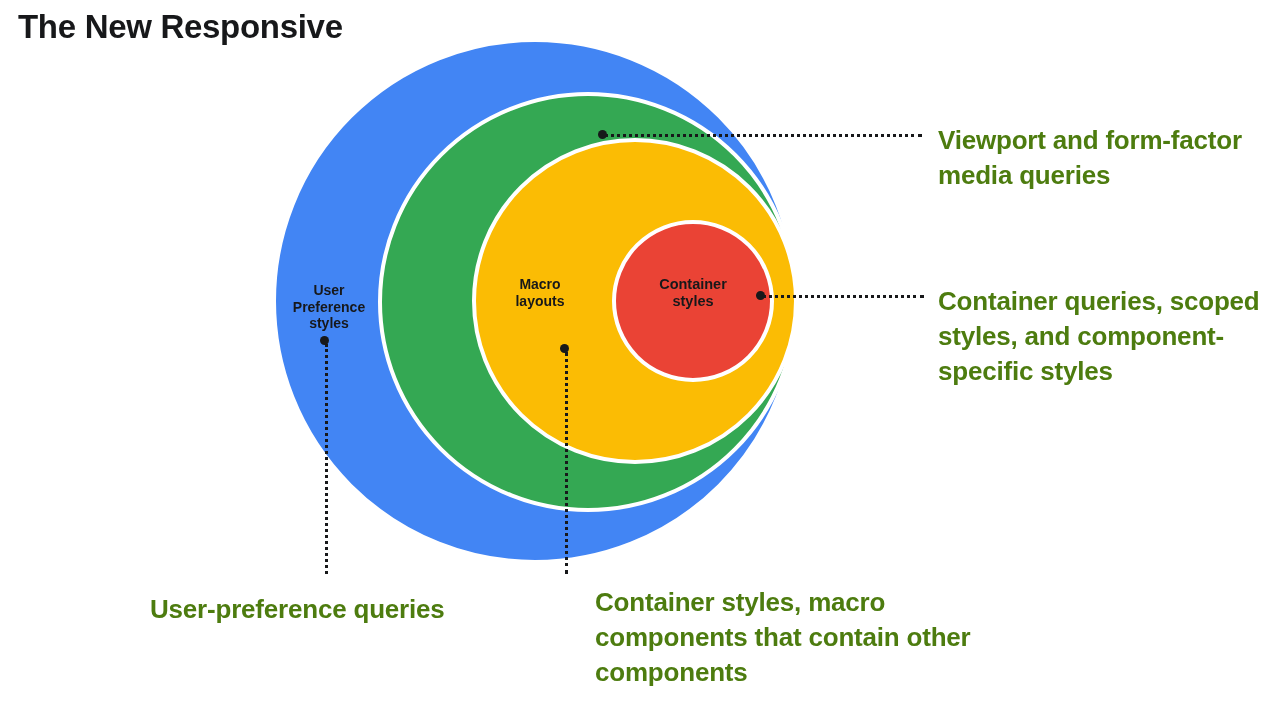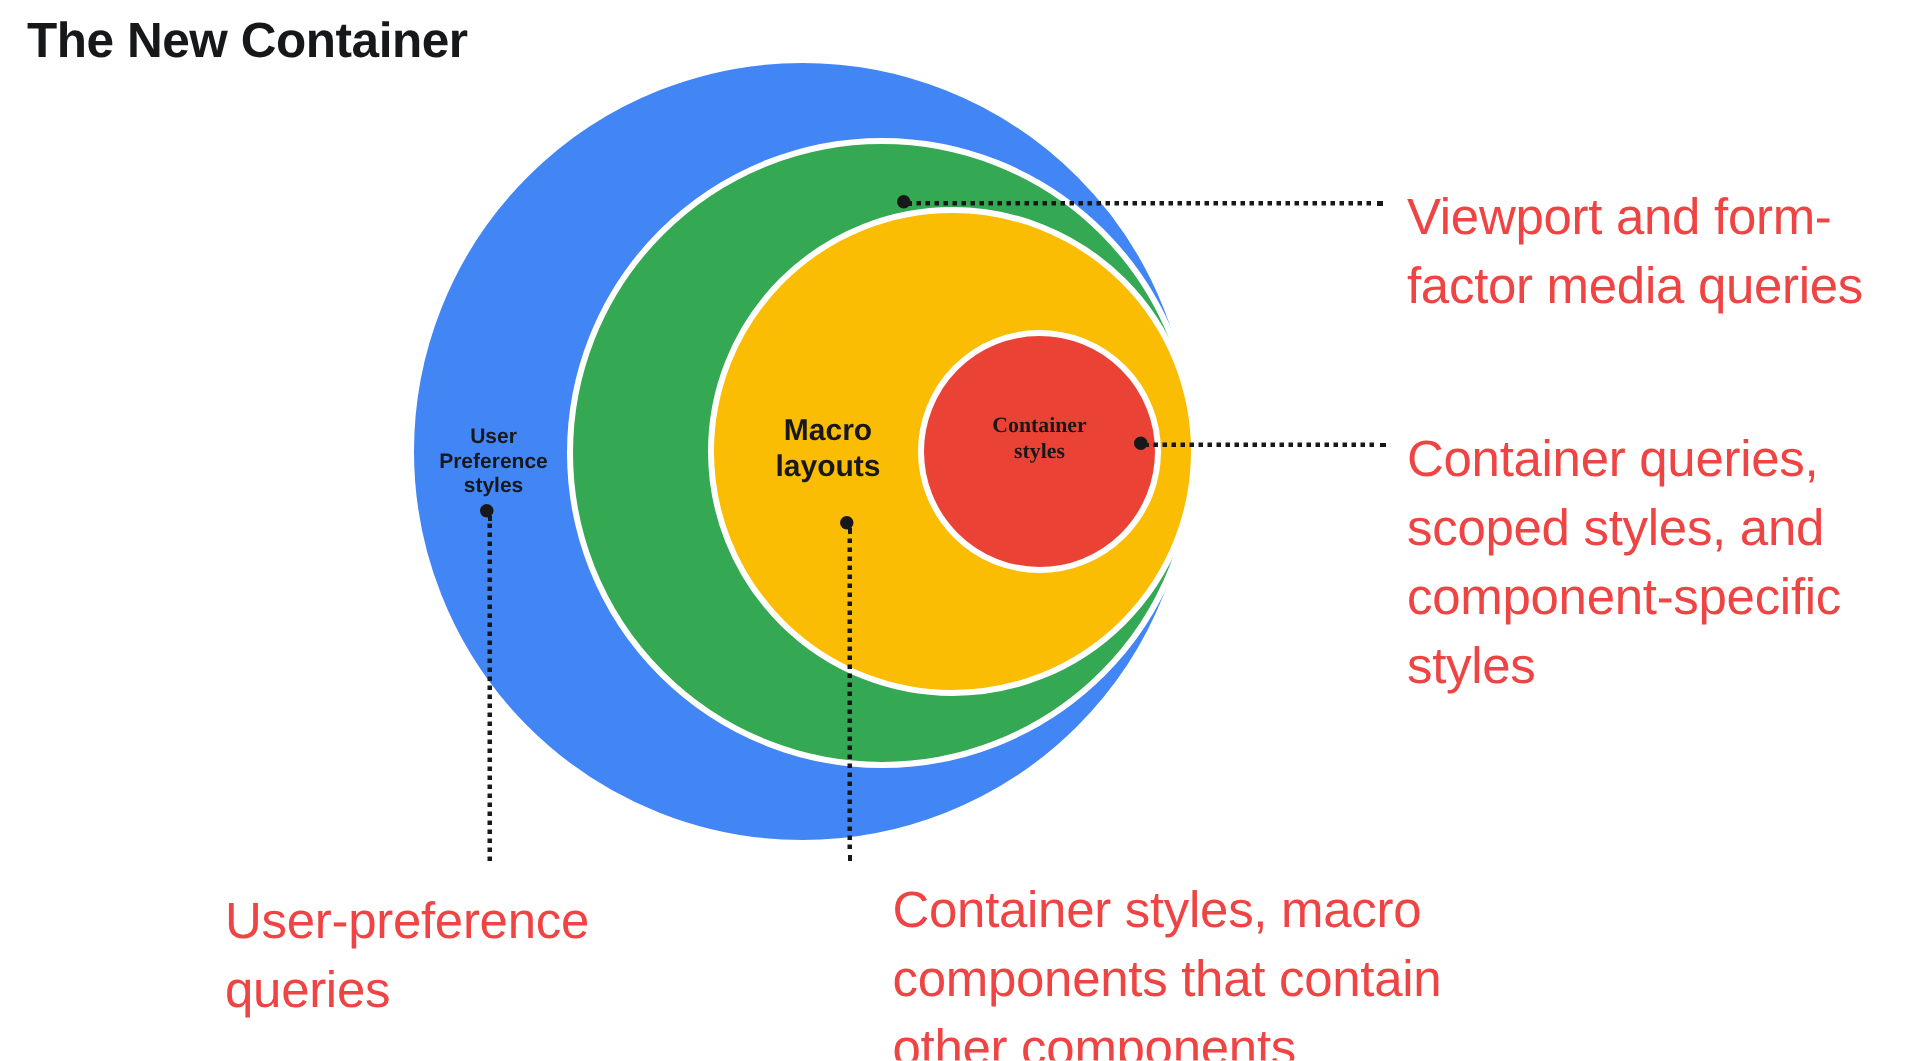--- a/index.html
+++ b/index.html
@@ -49,22 +49,22 @@
     white-space: pre-line;
   }
 
   #circle-blue   { left: 272px; top: 38px;  width: 526px; height: 526px; background: #4285F4; z-index: 1; }
   #circle-green  { left: 378px; top: 92px;  width: 420px; height: 420px; background: #34A853; z-index: 2; }
   #circle-yellow { left: 472px; top: 138px; width: 326px; height: 326px; background: #FBBC04; z-index: 3; }
   #circle-red    { left: 612px; top: 220px; width: 162px; height: 162px; background: #EA4335; z-index: 4; }
 
   #label-blue   { left: 284px; top: 266px; width: 90px;  font-size: 14px; z-index: 5; margin-top: 16px; }
   #label-green  { left: 385px; top: 275px; width: 118px; font-size: 14.5px; z-index: 5; }
-  #label-yellow { left: 508px; top: 276px; width: 88px;  font-size: 20px; z-index: 5; }
-  #label-red    { left: 637px; top: 276px; width: 112px; font-size: 14.5px; z-index: 5; font-family: Liberation Serif, serif; }
+  #label-yellow { left: 496px; top: 276px; width: 88px;  font-size: 14px; z-index: 5; }
+  #label-red    { left: 637px; top: 276px; width: 112px; font-size: 14.5px; z-index: 5; }
 
   
   .leader {
     position: absolute;
     z-index: 6;
   }
   .leader-h {
     border-top: 3px dotted #17181a;
     height: 0;
   }
@@ -86,38 +86,38 @@
   #leader-line-container  { left: 762px; top: 295px; width: 162px; }
   #leader-dot-container   { left: 756px; top: 291px; }
   #leader-line-userpref   { left: 325px; top: 344px; height: 230px; }
   #leader-dot-userpref    { left: 320px; top: 336px; }
   #leader-line-macro      { left: 565px; top: 352px; height: 222px; }
   #leader-dot-macro       { left: 560px; top: 344px; }
 
   
   .callout {
     position: absolute;
-    font-size: 34px;
-    font-weight: normal;
+    font-size: 26px;
+    font-weight: bold;
     line-height: 1.35;
-    color: #ef4444;
+    color: #4d7c0f;
     letter-spacing: -0.2px;
     z-index: 8;
   }
   #callout-viewport  { left: 938px; top: 123px; width: 330px; }
   #callout-container { left: 938px; top: 284px; width: 336px; }
   #callout-userpref  { left: 150px; top: 592px; width: 330px; }
   #callout-macro     { left: 595px; top: 585px; width: 430px; }
 </style>
 </head>
 <body>
 
 <div id="stage">
 
-  <div class="page-title">The New Container</div>
+  <div class="page-title">The New Responsive</div>
 
   <div class="circle" id="circle-blue"></div>
   <div class="circle" id="circle-green"></div>
   <div class="circle" id="circle-yellow"></div>
   <div class="circle" id="circle-red"></div>
 
   <div class="circle-label" id="label-blue">User
 Preference
 styles</div>
   <div class="circle-label" id="label-yellow">Macro

